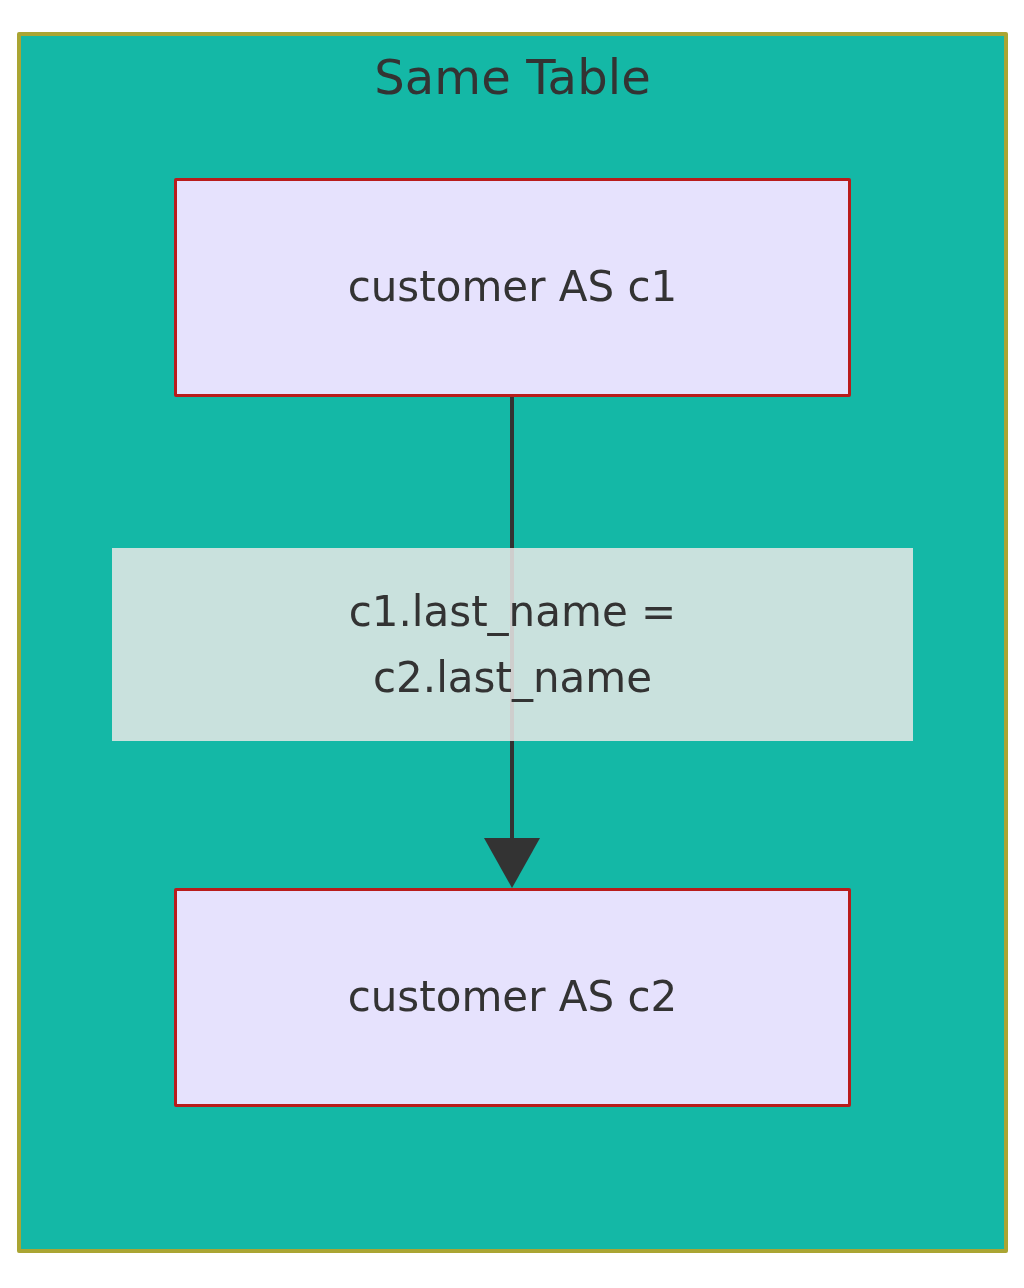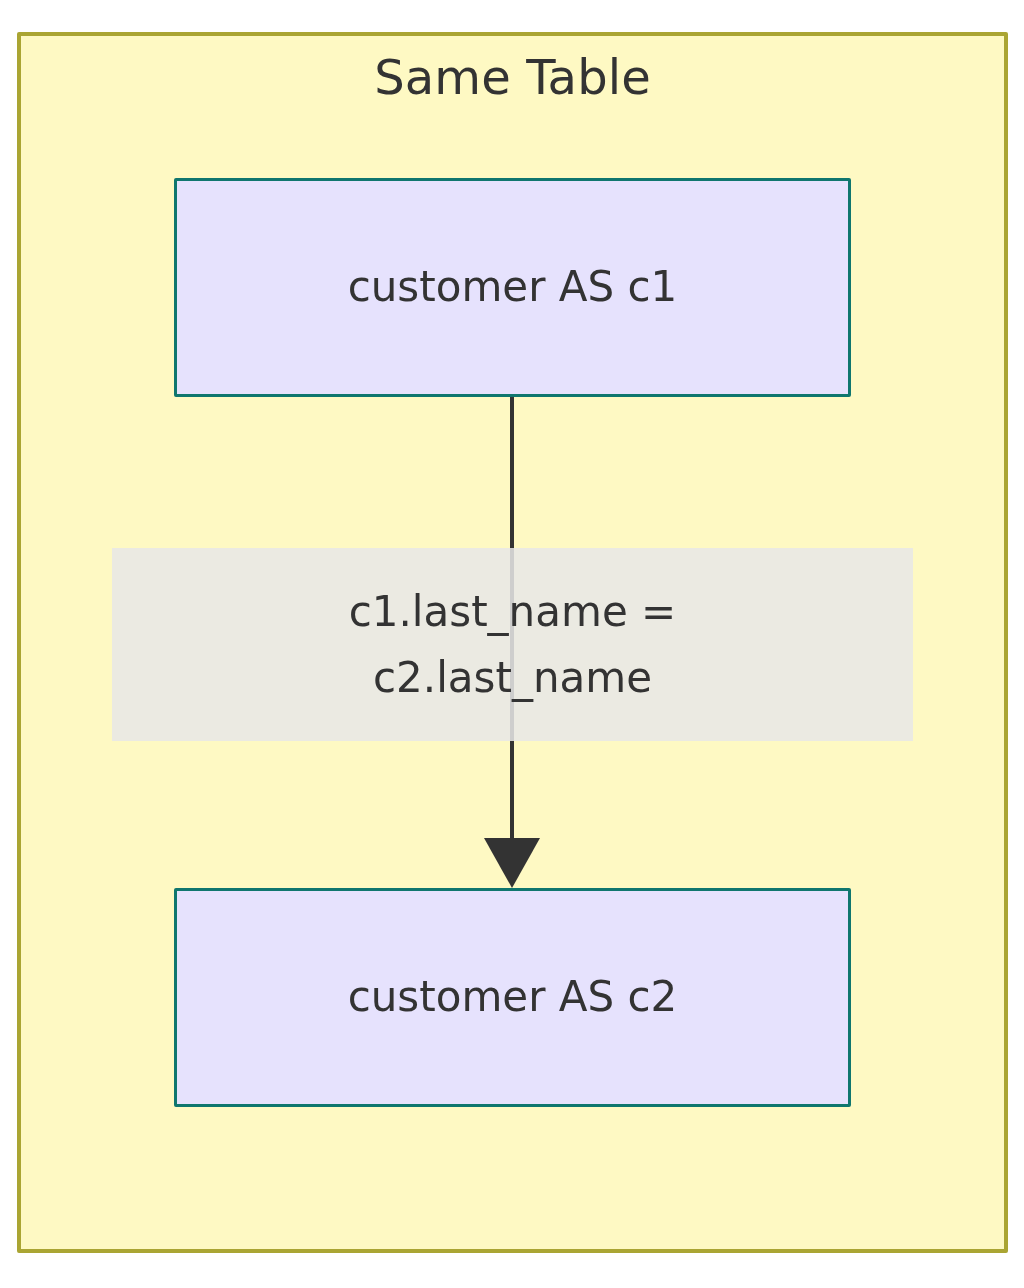--- a/index.html
+++ b/index.html
@@ -21,21 +21,21 @@
   }
 
   
   .subgraph {
     position: absolute;
     left: 17px;
     top: 32px;
     width: 991px;
     height: 1221px;
     box-sizing: border-box;
-    background: #fef9c3;
+    background: #14b8a6;
     border: 4px solid #aaa533;
     border-radius: 2px;
   }
 
   .subgraph-title {
     position: absolute;
     left: 0;
     top: 15px;
     width: 100%;
     text-align: center;
@@ -57,21 +57,21 @@
   }
 
   
   .node {
     position: absolute;
     box-sizing: border-box;
     width: 677px;
     height: 219px;
     left: 174px;
     background: #e6e2fd;
-    border: 3px solid #0f766e;
+    border: 3px solid #b91c1c;
     border-radius: 2px;
     display: flex;
     align-items: center;
     justify-content: center;
   }
   .node-label {
     font-size: 42px;
     line-height: 1.15;
     color: #333333;
     text-align: center;

